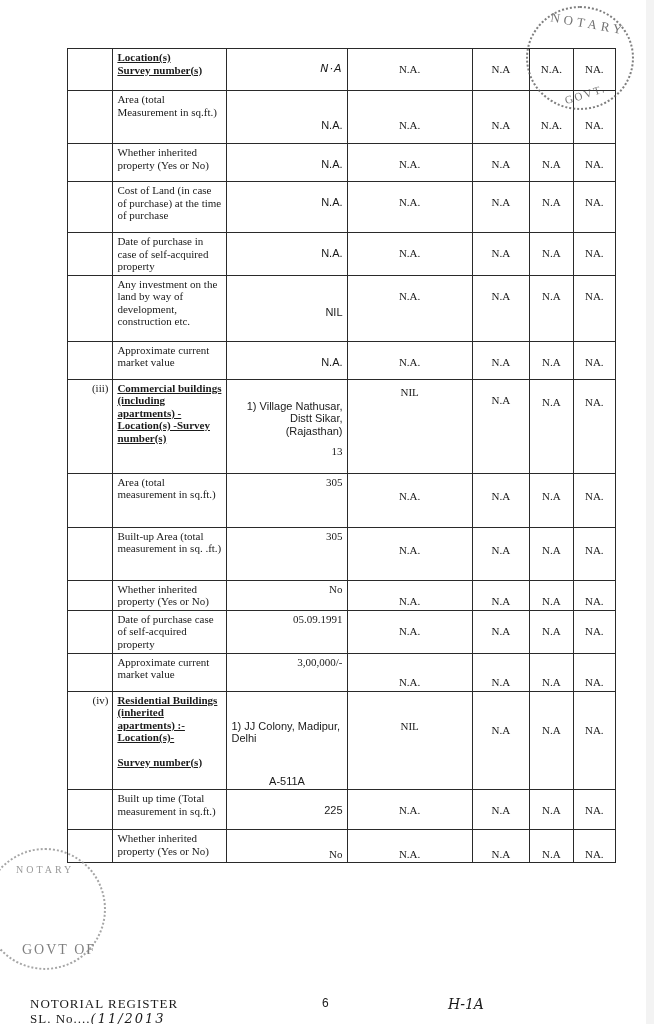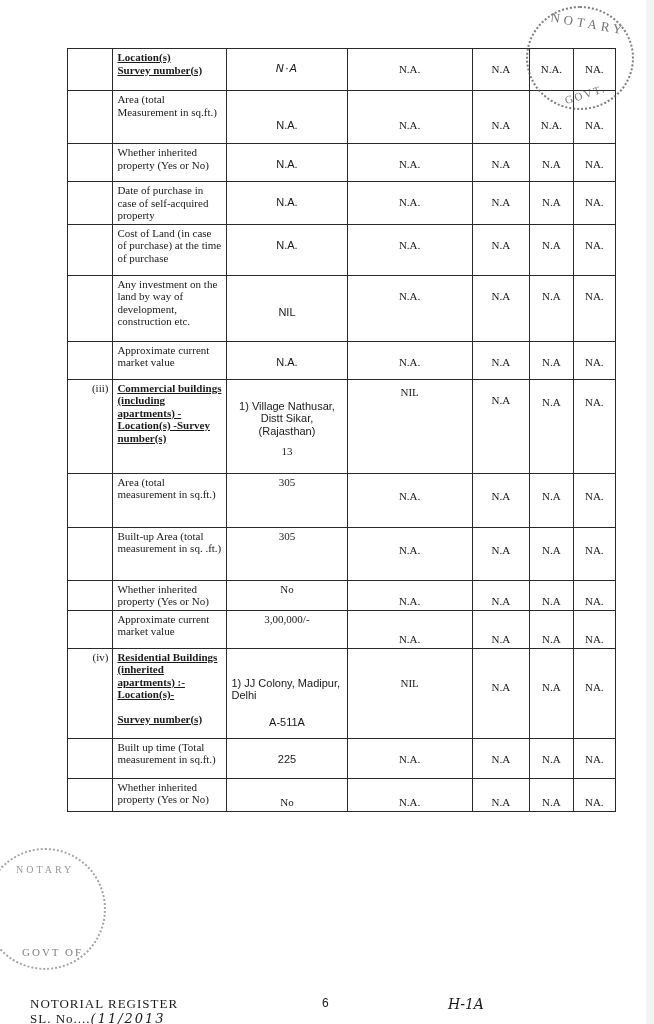--- a/index.html
+++ b/index.html
@@ -11,41 +11,41 @@
   table.prop {
     position: absolute; left: 67px; top: 48px; width: 549px;
     border-collapse: collapse; table-layout: fixed;
   }
   table.prop td {
     border: 1.2px solid #2a2a2a; vertical-align: top; padding: 2px 4px;
     font-size: 11px; line-height: 12.5px;
   }
   td.c-no { width: 36px; text-align: right; padding-top: 6px; }
   td.c-desc { width: 104px; }
-  td.c-v1 { width: 110px; text-align: center; }
+  td.c-v1 { width: 110px; text-align: right; }
   td.c-v2 { width: 115px; text-align: center; }
   td.c-v3 { width: 48px; text-align: center; }
   td.c-v4 { width: 34px; text-align: center; }
   td.c-v5 { width: 33px; text-align: center; }
   .sans { font-family: "Liberation Sans", sans-serif; font-size: 9.5px; }
   .hand { font-family: "DejaVu Sans", sans-serif; font-style: italic; font-size: 12px; letter-spacing: 1px; }
   .bold { font-weight: bold; text-decoration: underline; }
   .just { text-align: justify; }
   .mid { padding-top: 14px !important; }
   .bot { vertical-align: bottom !important; }
   .stamp {
     position: absolute; border-radius: 50%; border: 2px dotted #555; color: #444;
     font-family: "Liberation Serif", serif; pointer-events: none; opacity: 0.75;
   }
   .stamp-tr { right: 20px; top: 6px; width: 104px; height: 100px; }
   .stamp-tr .top { position: absolute; top: 8px; left: 22px; font-size: 13px; letter-spacing: 4px; transform: rotate(10deg); }
   .stamp-tr .bottom { position: absolute; bottom: 8px; left: 36px; font-size: 11px; letter-spacing: 2px; transform: rotate(-18deg); }
   .stamp-bl { left: -16px; top: 848px; width: 118px; height: 118px; border-color: #888; }
   .stamp-bl .top { position: absolute; top: 14px; left: 30px; font-size: 10px; letter-spacing: 3px; color: #777; }
-  .stamp-bl .bottom { position: absolute; bottom: 10px; left: 36px; font-size: 11px; letter-spacing: 2px; color: #555; }
+  .stamp-bl .bottom { position: absolute; bottom: 10px; left: 36px; font-size: 14px; letter-spacing: 2px; color: #555; }
   .footer-reg {
     position: absolute; left: 30px; top: 996px; font-size: 13px; letter-spacing: 1px;
     font-family: "Liberation Serif", serif; line-height: 15px;
   }
   .footer-reg .hw { font-style: italic; font-family: "DejaVu Serif", serif; letter-spacing: 2px; }
   .page-num { position: absolute; left: 322px; top: 996px; font-family: "Liberation Sans", sans-serif; font-size: 12px; }
   .signature { position: absolute; left: 448px; top: 996px; font-family: "DejaVu Serif", serif; font-style: italic; font-size: 14px; }
 </style>
 </head>
 <body>
@@ -79,33 +79,33 @@
     <tr style="height:38px">
       <td class="c-no"></td>
       <td class="c-desc">Whether inherited property (Yes or No)</td>
       <td class="c-v1 sans mid">N.A.</td>
       <td class="c-v2 mid">N.A.</td>
       <td class="c-v3 mid">N.A</td>
       <td class="c-v4 mid">N.A</td>
       <td class="c-v5 mid">NA.</td>
     </tr>
 
+    <tr style="height:51px">
+      <td class="c-no"></td>
+      <td class="c-desc">Cost of Land (in case of purchase) at the time of purchase</td>
+      <td class="c-v1 sans mid">N.A.</td>
+      <td class="c-v2 mid">N.A.</td>
+      <td class="c-v3 mid">N.A</td>
+      <td class="c-v4 mid">N.A</td>
+      <td class="c-v5 mid">NA.</td>
+    </tr>
+
     <tr style="height:40px">
       <td class="c-no"></td>
       <td class="c-desc">Date of purchase in case of self-acquired property</td>
-      <td class="c-v1 sans mid">N.A.</td>
-      <td class="c-v2 mid">N.A.</td>
-      <td class="c-v3 mid">N.A</td>
-      <td class="c-v4 mid">N.A</td>
-      <td class="c-v5 mid">NA.</td>
-    </tr>
-
-    <tr style="height:51px">
-      <td class="c-no"></td>
-      <td class="c-desc">Cost of Land (in case of purchase) at the time of purchase</td>
       <td class="c-v1 sans mid">N.A.</td>
       <td class="c-v2 mid">N.A.</td>
       <td class="c-v3 mid">N.A</td>
       <td class="c-v4 mid">N.A</td>
       <td class="c-v5 mid">NA.</td>
     </tr>
 
     <tr style="height:66px">
       <td class="c-no"></td>
       <td class="c-desc">Any investment on the land by way of development, construction etc.</td>
@@ -162,20 +162,29 @@
     <tr style="height:29px">
       <td class="c-no"></td>
       <td class="c-desc">Whether inherited property (Yes or No)</td>
       <td class="c-v1">No</td>
       <td class="c-v2 bot">N.A.</td>
       <td class="c-v3 bot">N.A</td>
       <td class="c-v4 bot">N.A</td>
       <td class="c-v5 bot">NA.</td>
     </tr>
 
+    <tr style="height:43px">
+      <td class="c-no"></td>
+      <td class="c-desc">Date of purchase case of self-acquired property</td>
+      <td class="c-v1">05.09.1991</td>
+      <td class="c-v2 mid">N.A.</td>
+      <td class="c-v3 mid">N.A</td>
+      <td class="c-v4 mid">N.A</td>
+      <td class="c-v5 mid">NA.</td>
+    </tr>
 
 
 
     <tr style="height:38px">
       <td class="c-no"></td>
       <td class="c-desc">Approximate current market value</td>
       <td class="c-v1">3,00,000/-</td>
       <td class="c-v2 bot">N.A.</td>
       <td class="c-v3 bot">N.A</td>
       <td class="c-v4 bot">N.A</td>
@@ -183,21 +192,21 @@
     </tr>
 
     <tr style="height:90px">
       <td class="c-no" style="padding-top:2px">(iv)</td>
       <td class="c-desc bold">
         <div>Residential Buildings (inherited apartments) :- Location(s)-</div>
         <div style="margin-top:12px">Survey number(s)</div>
       </td>
       <td class="c-v1 sans" style="padding-top:28px;text-align:left">
         <div>1)  JJ Colony, Madipur, Delhi</div>
-        <div style="text-align:center;margin-top:14px">A-511A</div>
+        <div style="text-align:center;margin-top:30px">A-511A</div>
       </td>
       <td class="c-v2" style="padding-top:28px">NIL</td>
       <td class="c-v3" style="padding-top:32px">N.A</td>
       <td class="c-v4" style="padding-top:32px">N.A</td>
       <td class="c-v5" style="padding-top:32px">NA.</td>
     </tr>
 
 
     <tr style="height:40px">
       <td class="c-no"></td>

